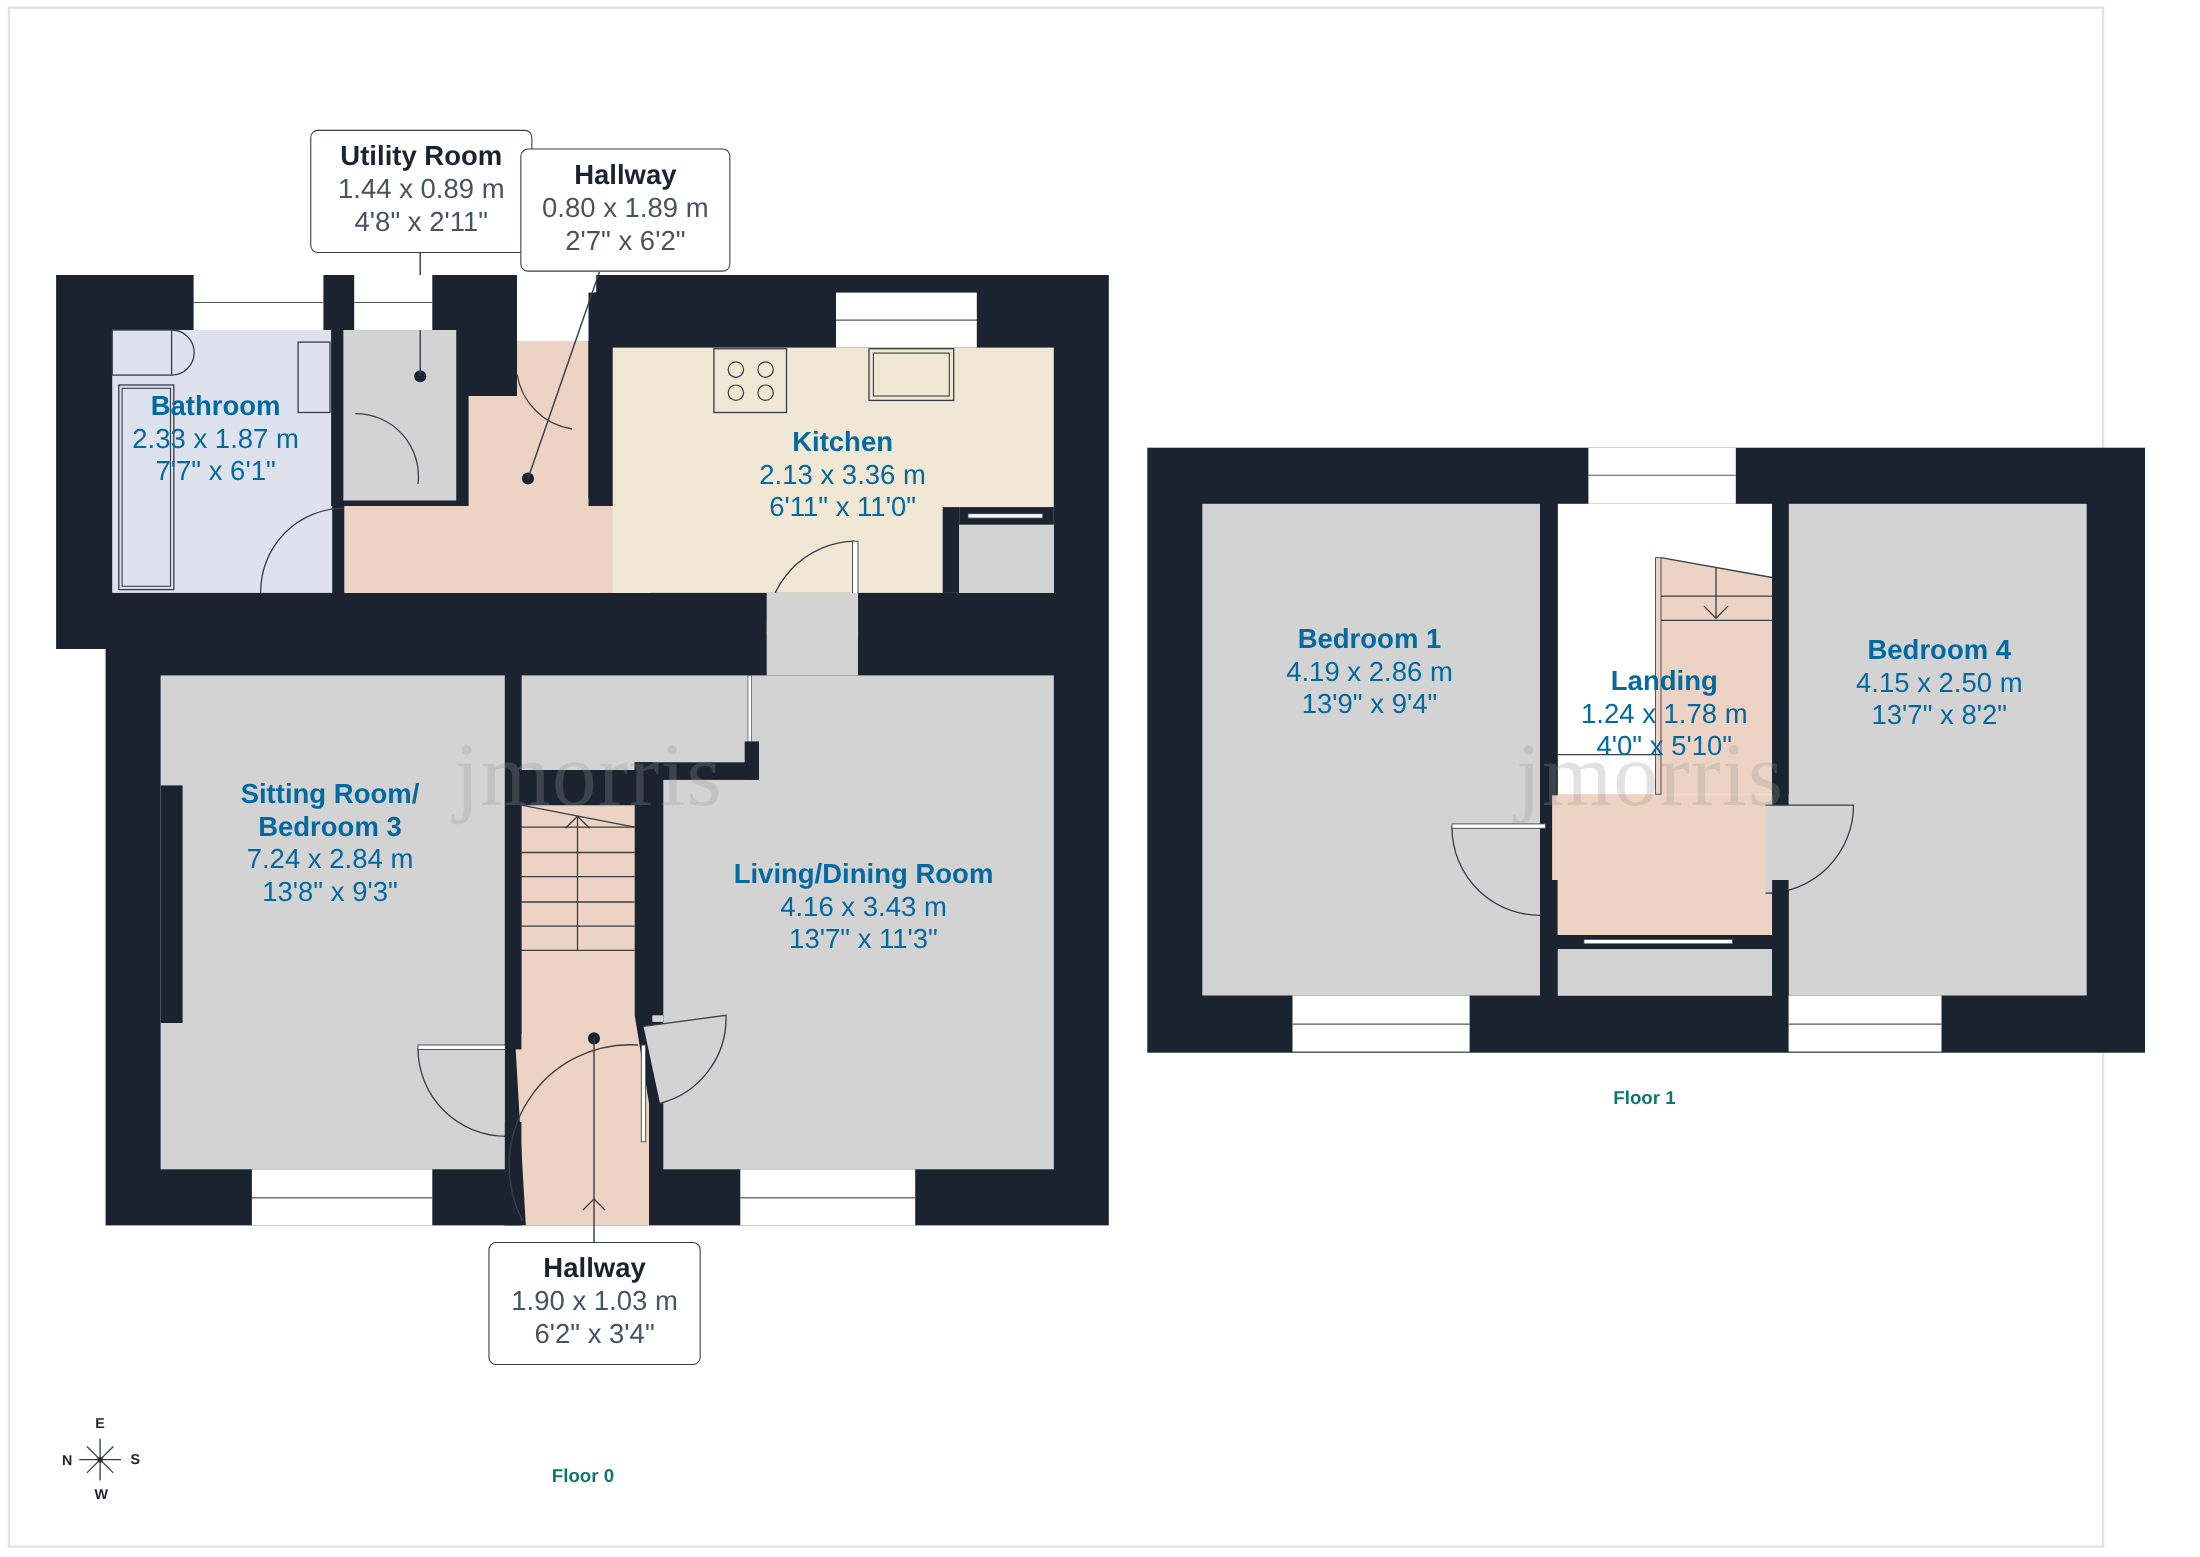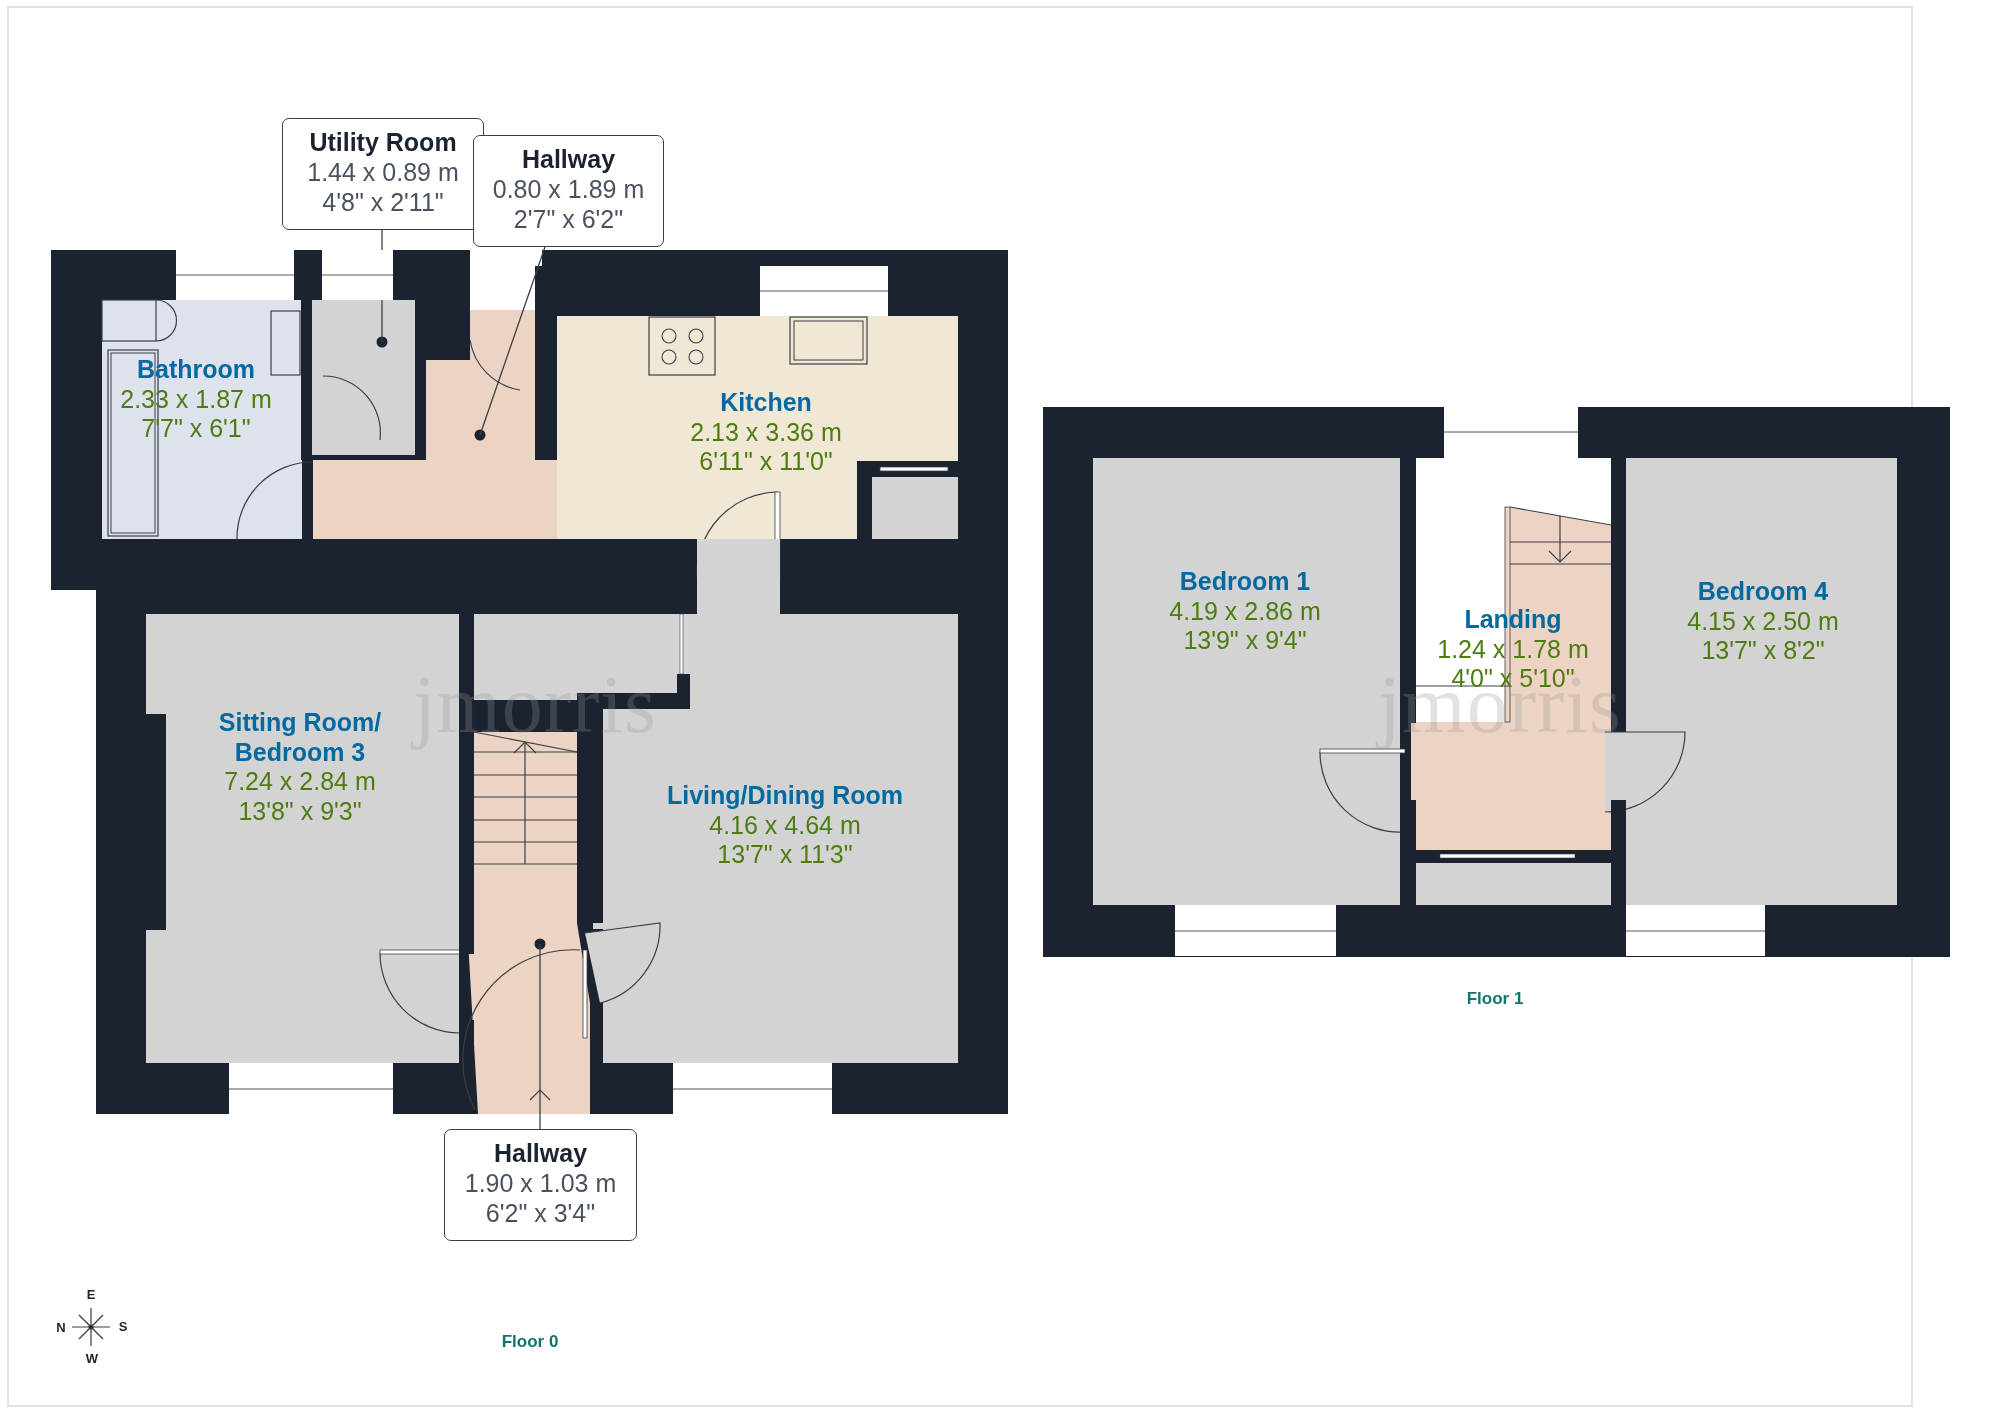--- a/index.html
+++ b/index.html
@@ -4,21 +4,21 @@
 <style>
   html, body { margin: 0; padding: 0; background: #ffffff; }
   body { width: 2000px; height: 1415px; position: relative; overflow: hidden;
          font-family: "Liberation Sans", "DejaVu Sans", sans-serif; }
   .frame { position: absolute; left: 7px; top: 6px; width: 1906px; height: 1401px;
            border: 2px solid #e2e2e2; box-sizing: border-box; }
   svg.plan { position: absolute; left: 0; top: 0; }
   .label { position: absolute; text-align: center; transform: translate(-50%, 0);
            white-space: nowrap; line-height: 1.18; }
   .label .name { font-weight: bold; color: #0369a1; font-size: 25px; }
-  .label .metric, .label .imperial { color: #4d7c0f; font-size: 25px; }
+  .label .metric, .label .imperial { color: #0369a1; font-size: 25px; }
   .callout { position: absolute; background: #ffffff; border: 1.5px solid #3a3f47;
              border-radius: 7px; box-sizing: border-box; text-align: center;
              padding-top: 8px; line-height: 1.2; }
   .callout .name { font-weight: bold; color: #1b2330; font-size: 25px; }
   .callout .metric, .callout .imperial { color: #4a5260; font-size: 25px; }
   .floor-label { position: absolute; font-weight: bold; color: #0f766e; font-size: 17px;
                  transform: translate(-50%, 0); white-space: nowrap; }
   .compass-letter { position: absolute; font-weight: bold; font-size: 13px; color: #1b2330;
                     transform: translate(-50%, -50%); }
   .watermark { position: absolute; font-family: "Liberation Serif", "DejaVu Serif", serif;
@@ -210,21 +210,21 @@
 
 <div class="label" style="left:300px; top:708px;">
   <div class="name">Sitting Room/</div>
   <div class="name">Bedroom 3</div>
   <div class="metric">7.24 x 2.84 m</div>
   <div class="imperial">13'8" x 9'3"</div>
 </div>
 
 <div class="label" style="left:785px; top:781px;">
   <div class="name">Living/Dining Room</div>
-  <div class="metric">4.16 x 4.64 m</div>
+  <div class="metric">4.16 x 3.43 m</div>
   <div class="imperial">13'7" x 11'3"</div>
 </div>
 
 <div class="callout" style="left:444px; top:1129px; width:193px; height:112px;">
   <div class="name">Hallway</div>
   <div class="metric">1.90 x 1.03 m</div>
   <div class="imperial">6'2" x 3'4"</div>
 </div>
 
 <div class="floor-label" style="left:530px; top:1332px;">Floor 0</div>

